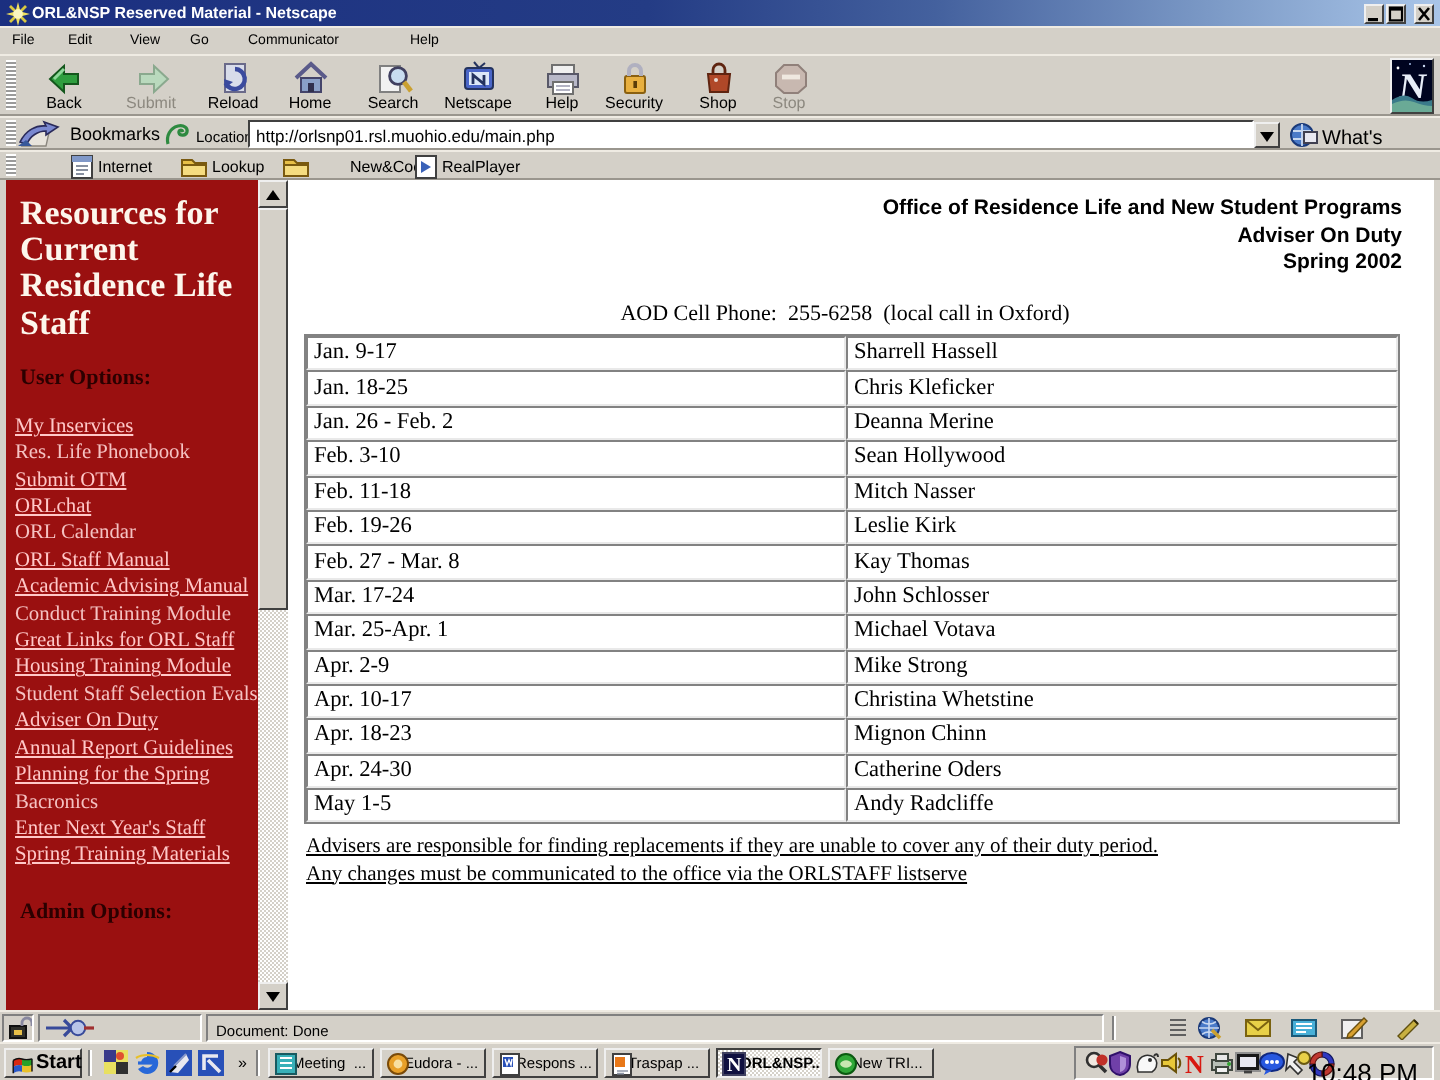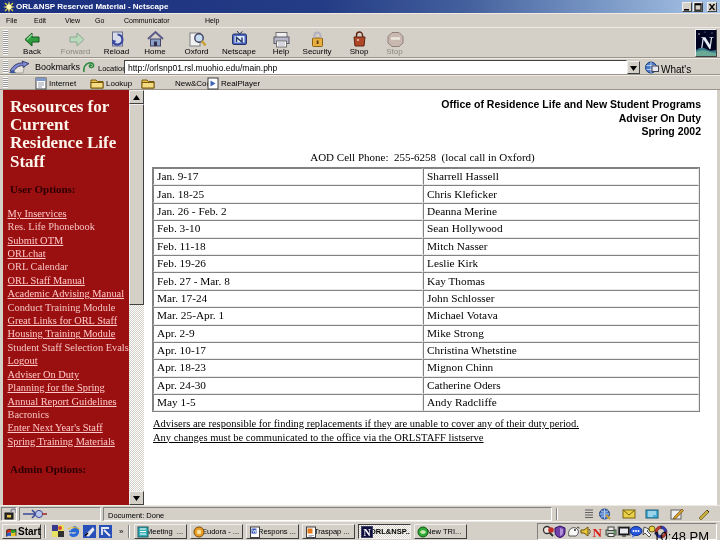--- a/index.html
+++ b/index.html
@@ -133,21 +133,21 @@
         <svg width="19" height="19" viewBox="0 0 19 19">
           <path d="M9 3L2 9.5L9 16V12H16V7H9Z" fill="#2f9e3f" stroke="#14571d" stroke-width="1"></path>
           <path d="M9 4.5L4 9.5" stroke="#8fd89a" stroke-width="1.5" fill="none"></path>
         </svg>
         <div class="lbl">Back</div>
       </div>
   <div class="tbtn dim" style="left:55px;width:41px">
         <svg width="19" height="19" viewBox="0 0 19 19">
           <path d="M10 3L17 9.5L10 16V12H3V7H10Z" fill="#b9d9bd" stroke="#8aa98e" stroke-width="1"></path>
         </svg>
-        <div class="lbl">Forward</div>
+        <div class="lbl">Submit</div>
       </div>
   <div class="tbtn" style="left:96px;width:41px">
         <svg width="19" height="19" viewBox="0 0 19 19">
           <rect x="4.5" y="2" width="10" height="14" fill="#d8dcea" stroke="#6a6a8a"></rect>
           <path d="M9.5 4.5A5 5 0 1 1 4.8 11.5" fill="none" stroke="#3a4a9e" stroke-width="2.2"></path>
           <path d="M4.5 14L4 9.5L8.5 11Z" fill="#3a4a9e"></path>
         </svg>
         <div class="lbl">Reload</div>
       </div>
   <div class="tbtn" style="left:135px;width:40px">
@@ -157,21 +157,21 @@
           <rect x="8" y="11.5" width="3" height="4.5" fill="#30304e"></rect>
         </svg>
         <div class="lbl">Home</div>
       </div>
   <div class="tbtn" style="left:176px;width:41px">
         <svg width="19" height="19" viewBox="0 0 19 19">
           <rect x="2" y="3" width="10" height="13" fill="#f2f2f2" stroke="#808080"></rect>
           <circle cx="11" cy="8" r="4.2" fill="#c8dcf0" stroke="#404060" stroke-width="1.4"></circle>
           <path d="M14 11L17.5 15.5" stroke="#caa030" stroke-width="2.4"></path>
         </svg>
-        <div class="lbl">Oxford</div>
+        <div class="lbl">Search</div>
       </div>
   <div class="tbtn" style="left:219px;width:40px">
         <svg width="19" height="19" viewBox="0 0 19 19">
           <rect x="2.5" y="4" width="14" height="10.5" rx="1.5" fill="#4a66c8" stroke="#24335f"></rect>
           <rect x="4.5" y="6" width="10" height="6.5" fill="#dce8f8"></rect>
           <path d="M6.5 12V7.5L12 12V7.5" stroke="#24335f" stroke-width="1.4" fill="none"></path>
           <path d="M9.5 4L7 1M9.5 4L12.5 1.5" stroke="#24335f" stroke-width="1"></path>
         </svg>
         <div class="lbl">Netscape</div>
       </div>
@@ -341,24 +341,23 @@
       <a class="nu">Res. Life Phonebook</a>
       <a>Submit OTM</a>
       <a>ORLchat</a>
       <a class="nu">ORL Calendar</a>
       <a>ORL Staff Manual</a>
       <a>Academic Advising Manual</a>
       <a class="nu">Conduct Training Module</a>
       <a>Great Links for ORL Staff</a>
       <a>Housing Training Module</a>
       <a class="nu">Student Staff Selection Evals</a>
-      <a>Logout</a>
       <a>Adviser On Duty</a>
+      <a>Annual Report Guidelines</a>
       <a>Planning for the Spring</a>
-      <a>Annual Report Guidelines</a>
       <a class="nu">Bacronics</a>
       <a>Enter Next Year's Staff</a>
       <a>Spring Training Materials</a>
     </div>
     <div class="opts" style="margin-top:15px">Admin Options:</div>
   </div>
   <div id="scroll">
     <div class="sbtn" style="top:0">
           <svg width="7" height="5" viewBox="0 0 7 5">
             <path d="M3.5 0L7 5H0Z" fill="#000"></path>

